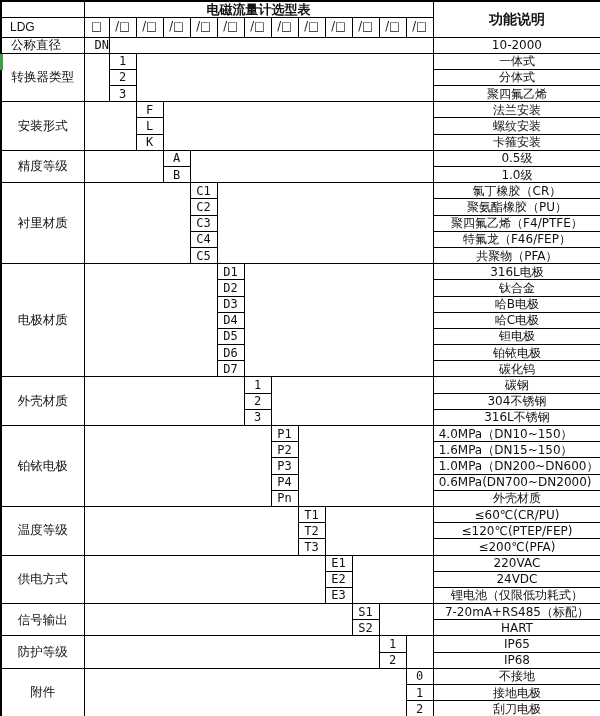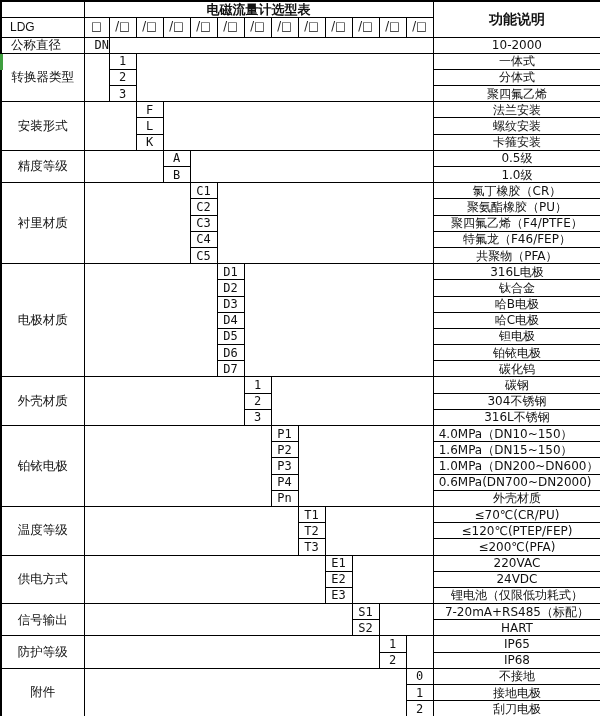--- a/index.html
+++ b/index.html
@@ -228,21 +228,21 @@
 <tr class="dr">
   <td class="code">Pn</td>
   <td class="fn">外壳材质</td>
 </tr>
 
 <tr class="dr">
   <td class="cat" rowspan="3">温度等级</td>
   <td rowspan="3" colspan="8"></td>
   <td class="code">T1</td>
   <td rowspan="3" colspan="4"></td>
-  <td class="fn">≤70℃(CR/PU)</td>
+  <td class="fn">≤60℃(CR/PU)</td>
 </tr>
 <tr class="dr">
   <td class="code">T2</td>
   <td class="fn">≤120℃(PTEP/FEP)</td>
 </tr>
 <tr class="dr">
   <td class="code">T3</td>
   <td class="fn">≤200℃(PFA)</td>
 </tr>
 

